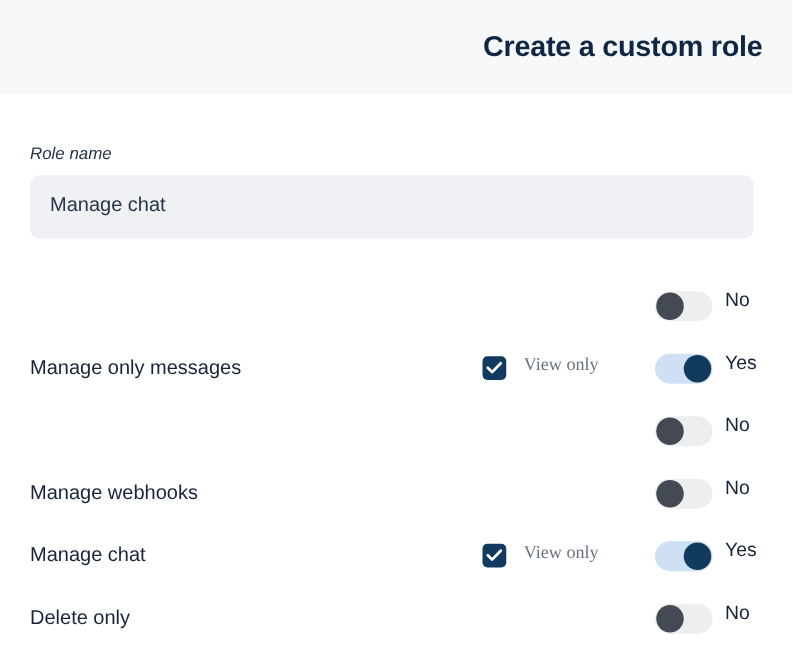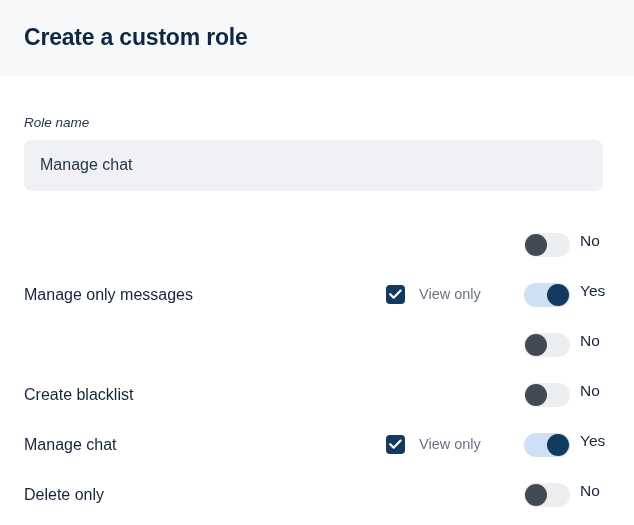--- a/index.html
+++ b/index.html
@@ -16,20 +16,21 @@
     overflow: hidden;
   }
 
   
   .header {
     height: 76px;
     background: #f7f8fa;
     display: flex;
     align-items: center;
     padding: 0 24px;
+    justify-content: flex-end;
   }
   .header-title {
     font-size: 23px;
     font-weight: bold;
     color: #0f2742;
     letter-spacing: -0.2px;
     line-height: 1.2;
   }
 
   
@@ -83,23 +84,23 @@
     right: 0;
     top: 0;
     height: 50px;
     display: flex;
     align-items: center;
   }
 
   
   .viewonly {
     display: flex;
-    align-items: center;
     margin-right: 25px;
     width: 113px;
+    font-family: Liberation Serif, serif;
   }
   .viewonly.hidden { visibility: hidden; }
   .checkbox {
     width: 19px;
     height: 19px;
     border-radius: 4px;
     background: #123a5e;
     position: relative;
     flex: 0 0 auto;
   }
@@ -210,21 +211,21 @@
       <div class="toggle-wrap">
         <div class="toggle off">
           <div class="knob"></div>
         </div>
         <div class="toggle-text">No</div>
       </div>
     </div>
   </div>
 
   <div class="perm-row">
-    <div class="perm-label">Create blacklist</div>
+    <div class="perm-label">Manage webhooks</div>
     <div class="row-right">
       <div class="viewonly hidden">
         <div class="checkbox">
           
         </div>
         <div class="viewonly-label">View only</div>
       </div>
       <div class="toggle-wrap">
         <div class="toggle off">
           <div class="knob"></div>

